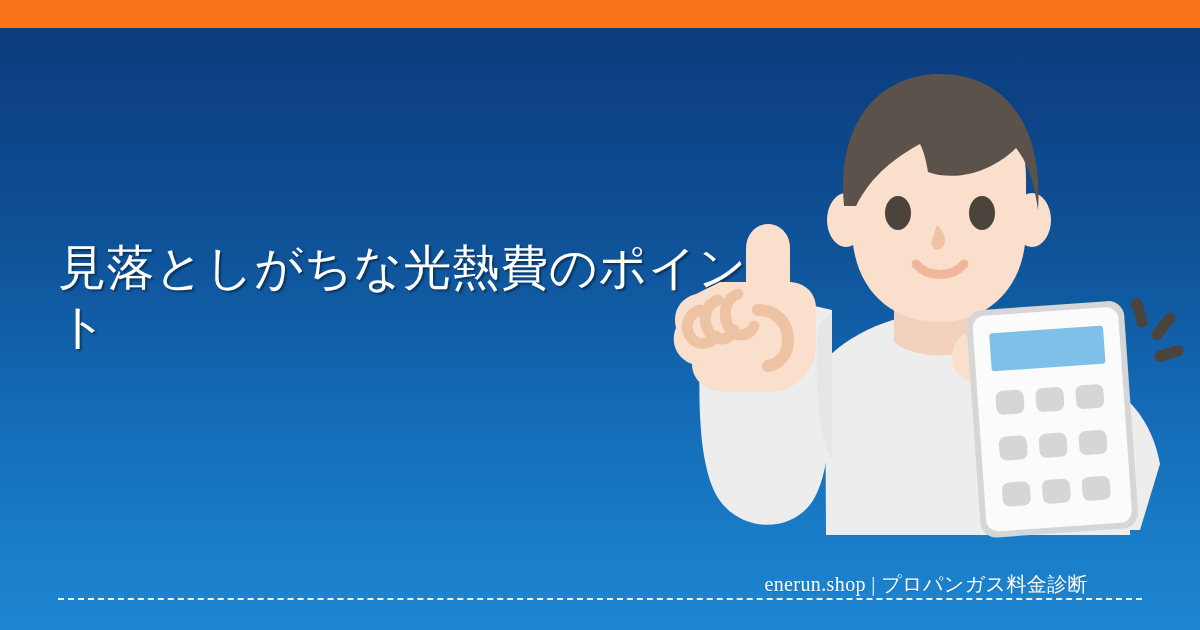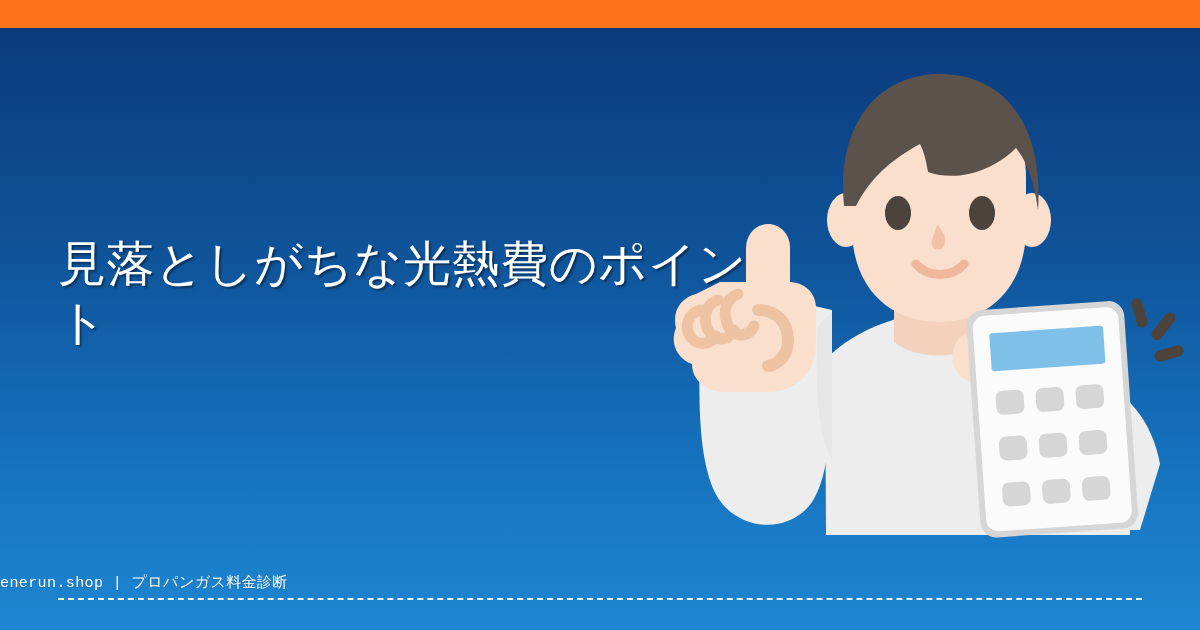--- a/index.html
+++ b/index.html
@@ -5,21 +5,21 @@
   html, body {
     margin: 0;
     padding: 0;
     background: #ffffff;
   }
   #slide {
     position: relative;
     width: 1200px;
     height: 630px;
     overflow: hidden;
-    font-family: Liberation Mono, monospace;
+    font-family: Liberation Serif, serif;
     background: linear-gradient(180deg,
                 #0b3c7d 0%,
                 #0b3c7d 6%,
                 #0f5399 40%,
                 #1368b2 62%,
                 #1a7eca 88%,
                 #1e86d2 100%);
   }
 
   
@@ -46,23 +46,23 @@
     text-shadow: 2px 2px 2px rgba(0, 0, 0, 0.40);
     white-space: pre-wrap;
   }
 
   
   .footer-text {
     position: absolute;
     left: 0;
     top: 572px;
     width: 1088px;
-    text-align: left;
+    text-align: right;
     color: #ffffff;
-    font-size: 15px;
+    font-size: 20px;
     line-height: 24px;
     letter-spacing: 0.4px;
     text-shadow: 0 1px 1px rgba(0, 0, 0, 0.15);
   }
   .footer-rule {
     position: absolute;
     left: 58px;
     top: 598px;
     width: 1084px;
     height: 0;

